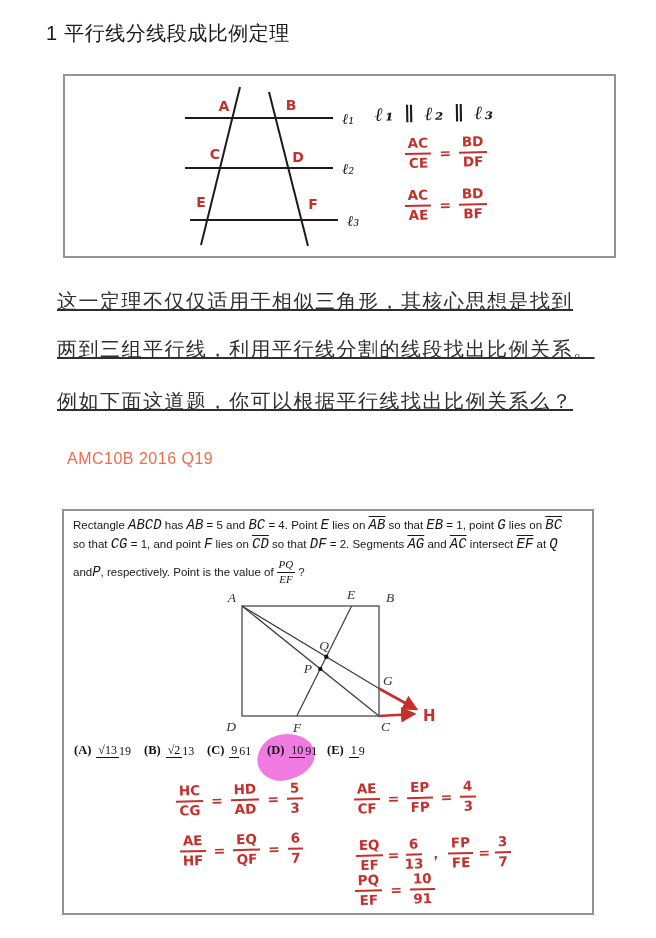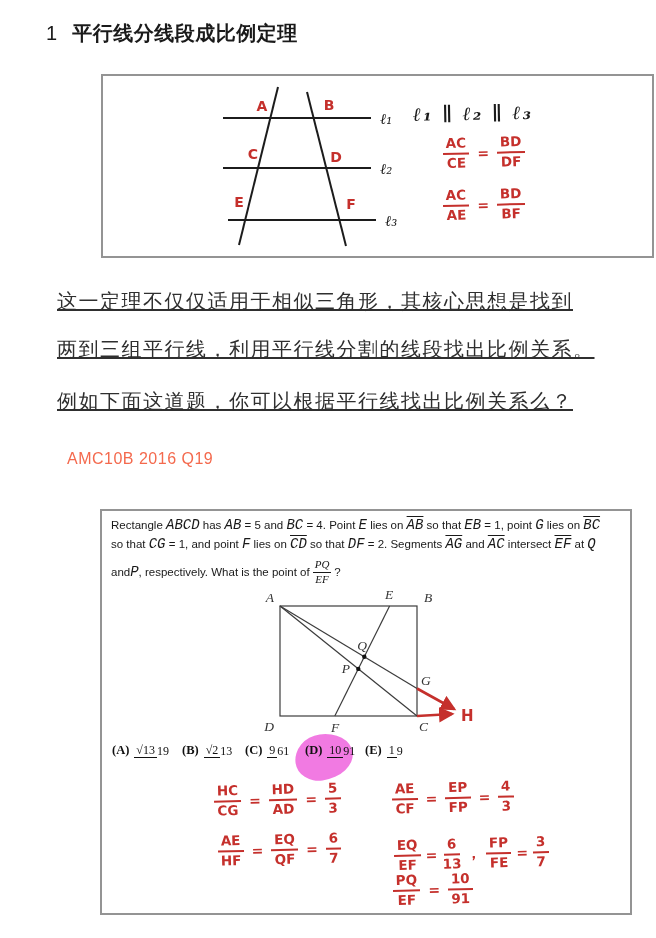--- a/index.html
+++ b/index.html
@@ -7,24 +7,24 @@
     --border:#949494; --ink:#2f2f2f; --figline:#3c3c3c;
   }
   html,body{margin:0;padding:0;background:#fff;}
   body{width:656px;height:938px;position:relative;overflow:hidden;
        font-family:"Liberation Sans",sans-serif;color:#1a1a1a;}
   .abs{position:absolute;}
 
   
   #title{left:46px;top:20px;font-size:20px;display:flex;gap:7px;align-items:baseline;}
   #title .num{font-weight:400;}
-  #title .zh{font-weight:700;letter-spacing:0.5px;margin-left:8px;}
-
-  
-  .box{position:absolute;border:2px solid var(--border);background:#fff;margin-left:38px;}
+  #title .zh{font-weight:400;letter-spacing:0.5px;}
+
+  
+  .box{position:absolute;border:2px solid var(--border);background:#fff;}
   #box1{left:63px;top:74px;width:549px;height:180px;}
   #box2{left:62px;top:509px;width:528px;height:402px;}
 
   
   .hand-row{position:absolute;display:flex;align-items:center;gap:8px;
             color:var(--red);font-family:"DejaVu Sans",sans-serif;font-weight:700;
             font-size:13.5px;transform:rotate(-1.5deg);line-height:1;}
   .hfrac{display:inline-flex;flex-direction:column;align-items:center;line-height:1;}
   .hfrac .fn{border-bottom:2px solid var(--red);padding:0 3px 2px;}
   .hfrac .fd{padding-top:2px;}
@@ -132,21 +132,21 @@
 <div class="abs" id="amc-link">AMC10B 2016 Q19</div>
 
 <div class="box" id="box2">
 
   <div class="ptext">
     <div class="pline"><span>Rectangle </span><span class="mvar">ABCD</span><span> has </span><span class="mvar">AB</span><span> = 5 and </span><span class="mvar">BC</span><span> = 4. Point </span><span class="mvar">E</span><span> lies on </span><span class="mvar mover">AB</span><span> so that </span><span class="mvar">EB</span><span> = 1, point </span><span class="mvar">G</span><span> lies on </span><span class="mvar mover">BC</span></div>
     <div class="pline"><span>so that </span><span class="mvar">CG</span><span> = 1, and point </span><span class="mvar">F</span><span> lies on </span><span class="mvar mover">CD</span><span> so that </span><span class="mvar">DF</span><span> = 2. Segments </span><span class="mvar mover">AG</span><span> and </span><span class="mvar mover">AC</span><span> intersect </span><span class="mvar mover">EF</span><span> at </span><span class="mvar">Q</span></div>
     <div class="pline-flex">
         <span>and </span>
         <span class="mvar">P</span>
-        <span>, respectively. What is the point of </span>
+        <span>, respectively. Point is the value of </span>
         <span class="ifrac">
           <span class="fn">PQ</span>
           <span class="fd">EF</span>
         </span>
         <span>?</span>
       </div>
   </div>
 
   <svg class="abs" id="geo" width="300" height="160" viewBox="0 0 300 160">
     <defs>

